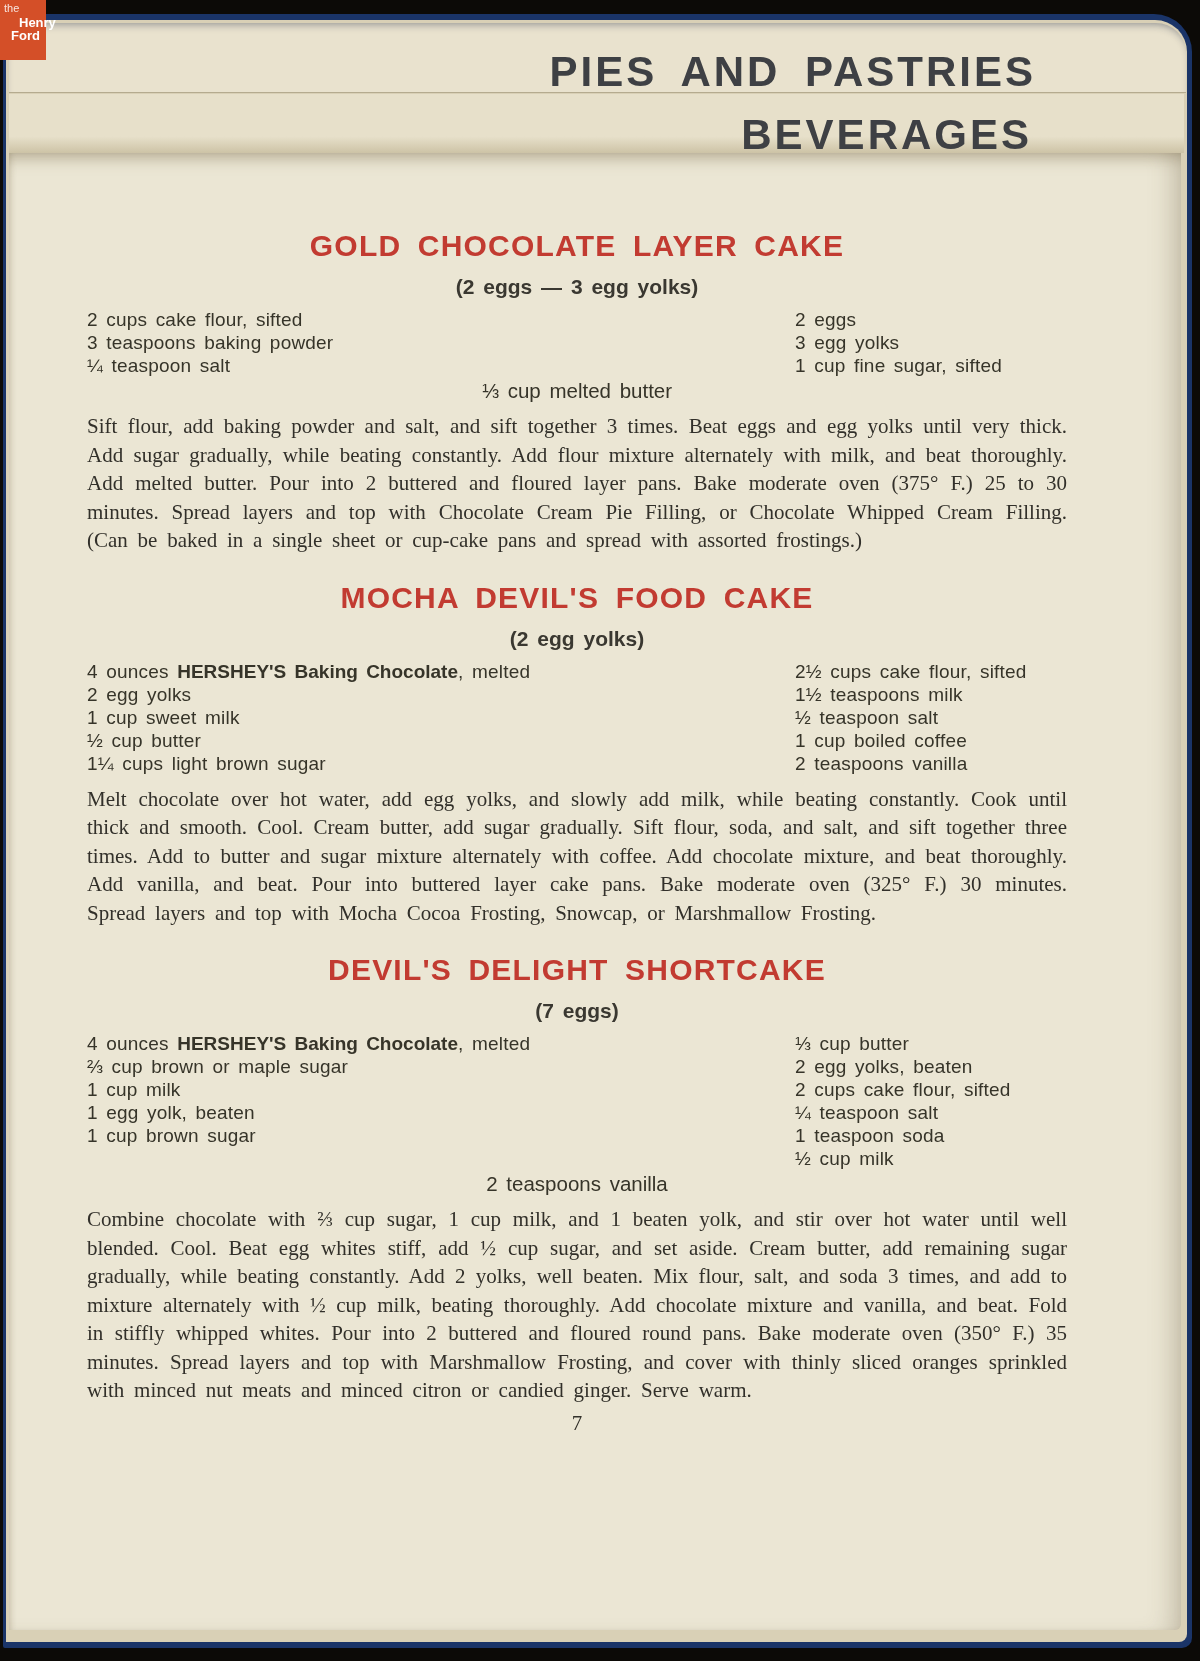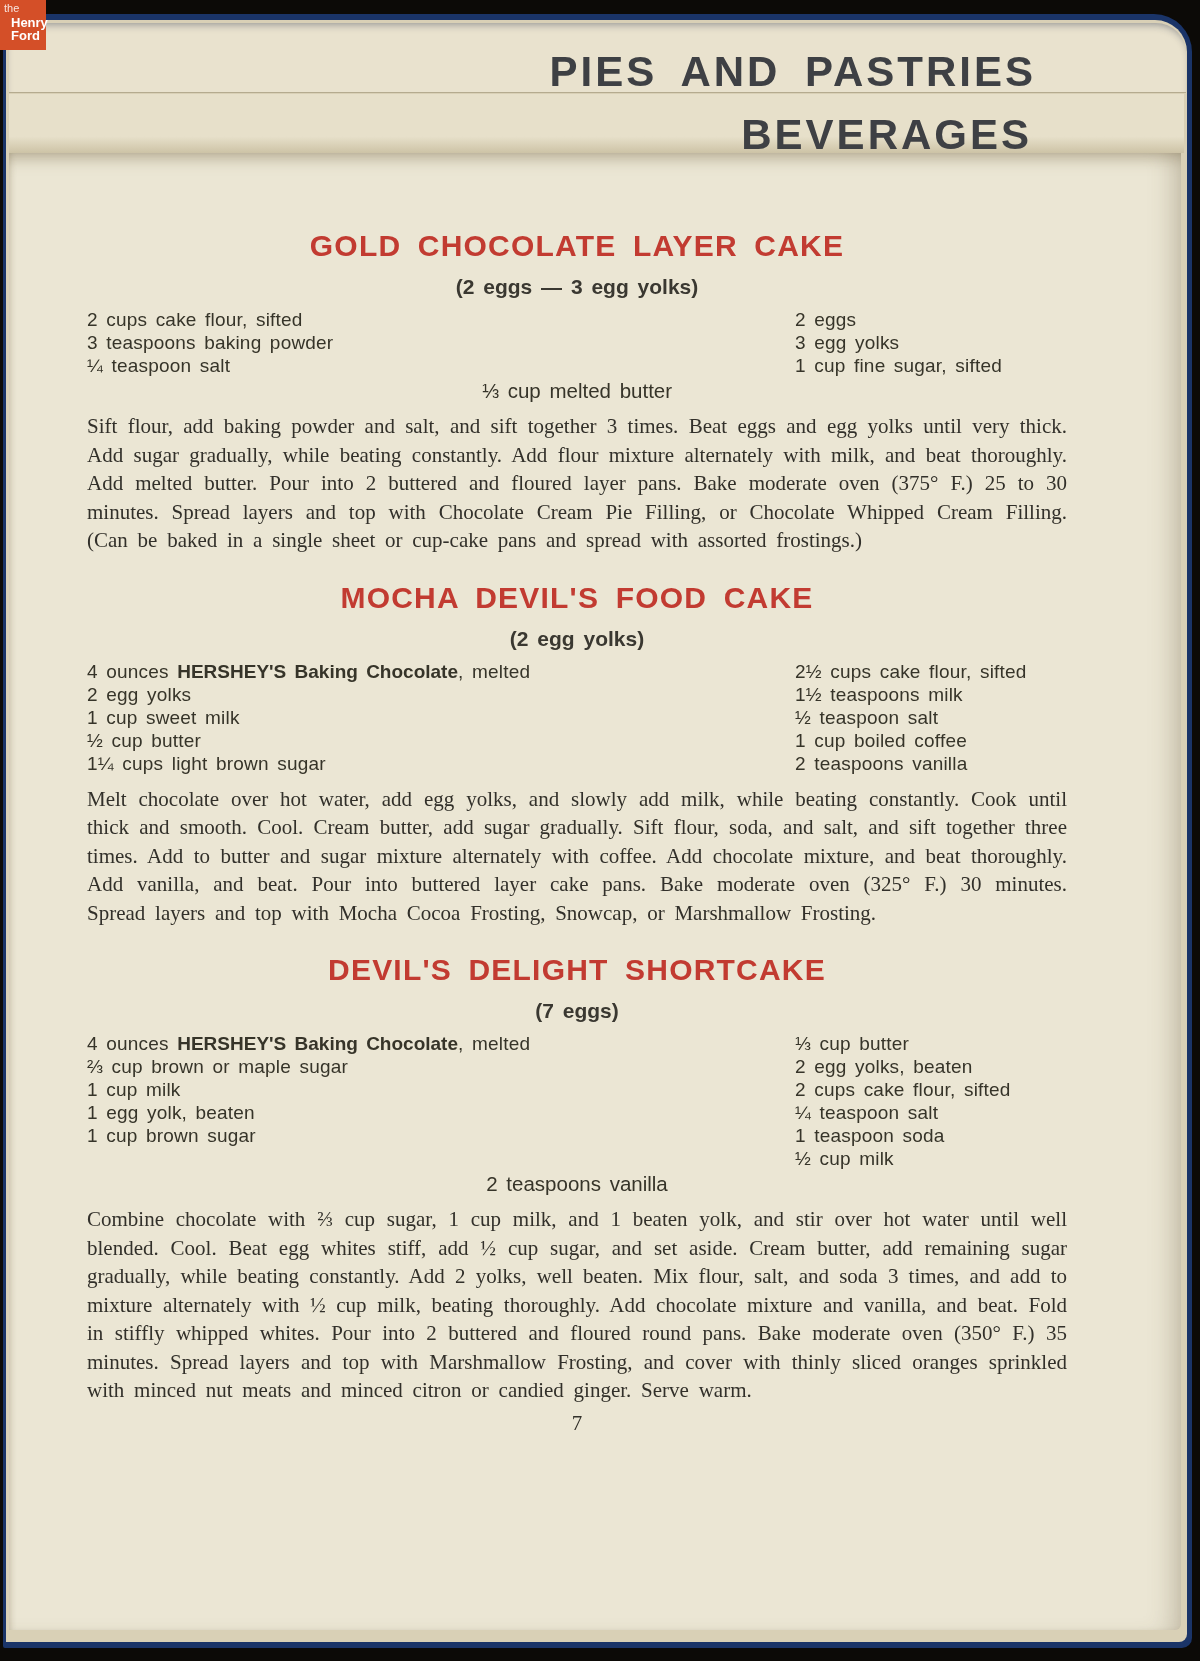--- a/index.html
+++ b/index.html
@@ -40,24 +40,24 @@
   .ing{font-size:19px;line-height:23px;color:#363429;word-spacing:3px;
         letter-spacing:.2px;white-space:nowrap;}
   .ing .b{font-weight:bold;letter-spacing:0;}
   .center-ing{margin-top:2px;text-align:center;font-size:20.5px;line-height:23px;
         color:#363429;word-spacing:3px;}
   .r-body{margin:10px 0 0;font-family:"Liberation Serif",serif;font-size:21px;
         line-height:28.5px;color:#32302a;text-align:justify;word-spacing:4.5px;}
   .page-num{margin-top:6px;text-align:center;font-family:"Liberation Serif",serif;
         font-size:21px;color:#32302a;}
   
-  .logo{position:absolute;left:0;top:0;width:46px;height:50px;background:#d44f28;
+  .logo{position:absolute;left:0;top:0;width:46px;height:60px;background:#d44f28;
         color:#fff;line-height:1;}
   .logo-the{position:absolute;left:4px;top:3px;font-size:11px;opacity:.85;}
-  .logo-henry{position:absolute;left:11px;top:16px;font-size:13px;font-weight:bold;}
+  .logo-henry{position:absolute;left:19px;top:16px;font-size:13px;font-weight:bold;}
   .logo-ford{position:absolute;left:11px;top:29px;font-size:13px;font-weight:bold;}
 </style>
 </head>
 <body>
 
 <div class="canvas">
   <div class="cover"></div>
   <div class="pages-edge"></div>
 
   <div class="tab tab1">

